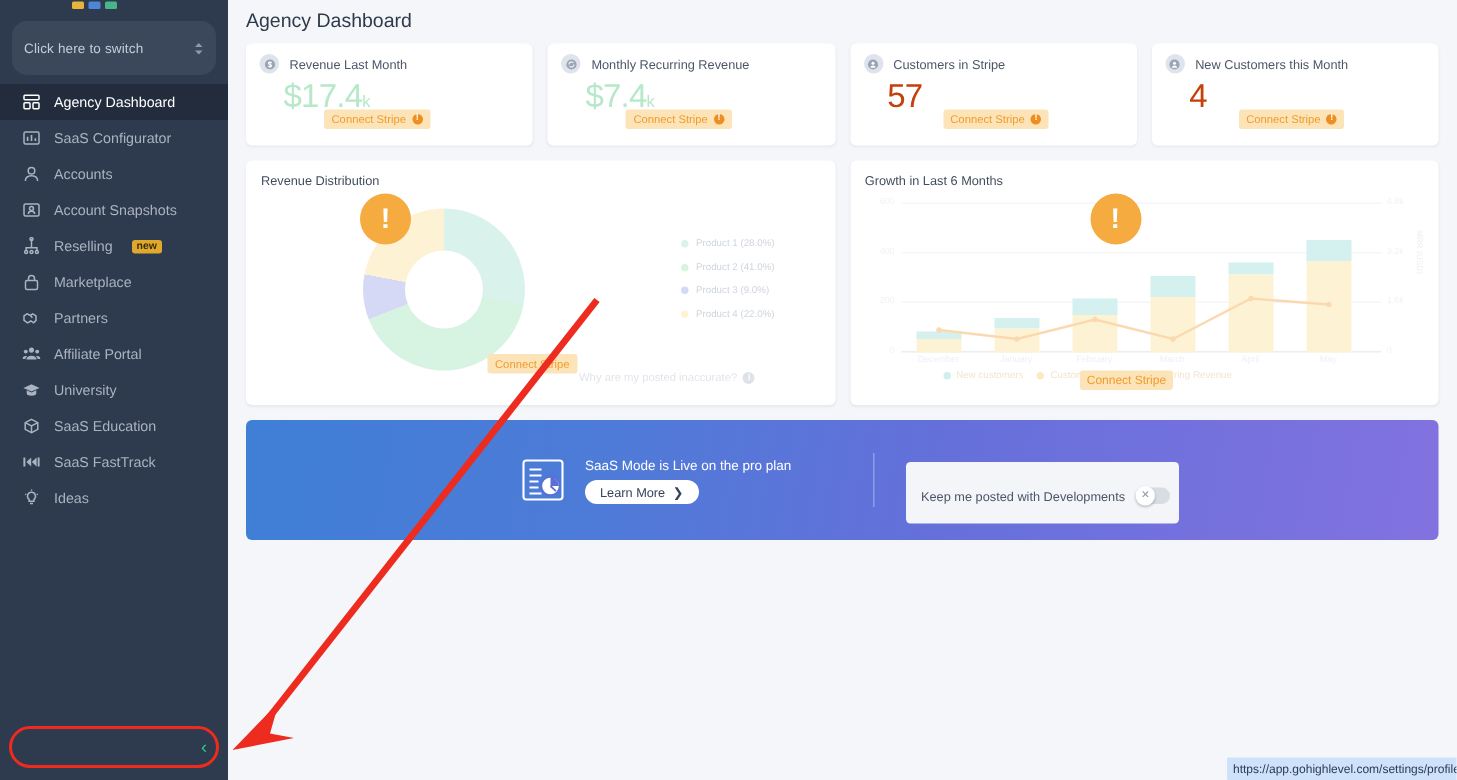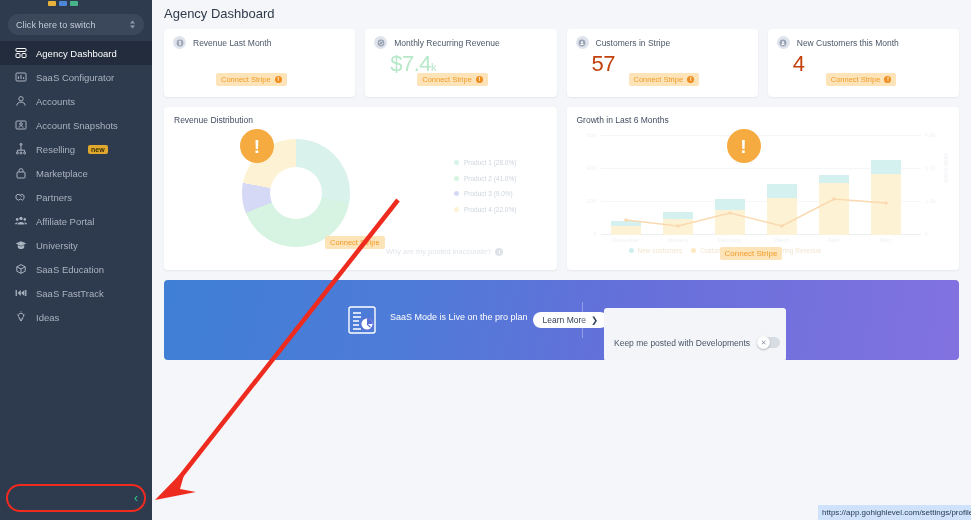--- a/index.html
+++ b/index.html
@@ -18,21 +18,21 @@
   #logo-strip{height:10px;background:#2e3a4d;position:relative;}
   #logo-strip .logo-bits{
     position:absolute;left:48px;top:1px;display:flex;gap:3px;
   }
   #logo-strip .logo-bits i{display:block;width:8px;height:5px;border-radius:1px;}
   .lb1{background:#e8b33a;}
   .lb2{background:#4c86d6;}
   .lb3{background:#47b58a;}
 
   #switcher{
-    margin:4px 8px 6px 8px;height:21px;border-radius:10px;
+    margin:4px 8px 6px 8px;height:36px;border-radius:10px;
     background:#3b485c;display:flex;align-items:center;
     padding:0 8px;justify-content:space-between;
     cursor:pointer;
   }
   #switcher .sw-label{color:#c4ccd8;font-size:9px;letter-spacing:.1px;}
   #switcher .sw-caret{display:flex;flex-direction:column;align-items:center;gap:1px;color:#8e9aab;}
   #switcher .sw-caret svg{display:block;}
 
   .nav-list{display:flex;flex-direction:column;}
   .nav-item{
@@ -178,33 +178,33 @@
   #growth-legend .lg{display:flex;align-items:center;gap:4px;}
 
   
   #banner{
     margin:10px 12px 0 12px;height:80px;border-radius:4px;
     background:linear-gradient(100deg,#3f7fd6 0%,#4e7bd8 30%,#6570da 58%,#8272e0 100%);
     display:flex;align-items:center;position:relative;
   }
   #banner-inner{display:flex;align-items:center;gap:12px;margin-left:182px;}
   #banner-icon{width:32px;height:32px;flex:0 0 32px;}
-  #banner-text{display:flex;flex-direction:row;gap:5px;}
+  #banner-text{display:flex;flex-direction:column;gap:5px;}
   #banner-headline{color:#ffffff;font-size:9px;}
   #learn-more{
     background:#ffffff;color:#34425b;font-size:8.5px;border-radius:9px;
     padding:3px 10px;display:inline-flex;align-items:center;gap:5px;
     width:fit-content;cursor:pointer;border:none;font-family:inherit;
   }
   #banner-divider{
     position:absolute;left:418px;top:22px;width:1px;height:36px;background:rgba(255,255,255,.3);
   }
   #keep-posted{
     position:absolute;left:440px;top:28px;height:37px;background:#f3f5f8;
-    border-radius:3px;display:flex;align-items:center;gap:7px;padding:16px 6px 0 10px;
+    border-radius:3px;display:flex;align-items:center;gap:7px;padding:4px 6px 0 10px;
   }
   #keep-posted .kp-label{font-size:8.5px;color:#4a5568;white-space:nowrap;}
   .toggle{
     width:23px;height:11px;border-radius:6px;background:#d8dde4;position:relative;cursor:pointer;
   }
   .toggle .knob{
     position:absolute;left:0;top:-1px;width:13px;height:13px;border-radius:50%;
     background:#fff;box-shadow:0 1px 2px rgba(0,0,0,.25);
     display:flex;align-items:center;justify-content:center;
     color:#8d97a5;font-size:7px;line-height:7px;
@@ -397,20 +397,21 @@
     <div class="card stat-card">
       <div class="stat-head">
         <span class="stat-ico">
           <svg width="8" height="8" viewBox="0 0 8 8" fill="none" stroke="#ffffff" stroke-width="1">
               <circle cx="4" cy="4" r="3.4" fill="#9aa4b4" stroke="none"></circle>
               <path d="M4 1.8v4.4M5.1 3.1c0-.5-.5-.8-1.1-.8s-1.1.3-1.1.8.5.7 1.1.9 1.1.4 1.1.9-.5.8-1.1.8-1.1-.3-1.1-.8" stroke="#fff" stroke-width=".7"></path>
             </svg>
         </span>
         <span class="stat-title">Revenue Last Month</span>
       </div>
+      <div class="stat-value v-green"><span>$17.4</span><span class="suffix">k</span></div>
       <div class="connect-pill" style="left:52px;top:44px;">
         <span>Connect Stripe</span>
         <span class="ci">!</span>
       </div>
     </div>
 
     <div class="card stat-card">
       <div class="stat-head">
         <span class="stat-ico">
           <svg width="8" height="8" viewBox="0 0 8 8">

